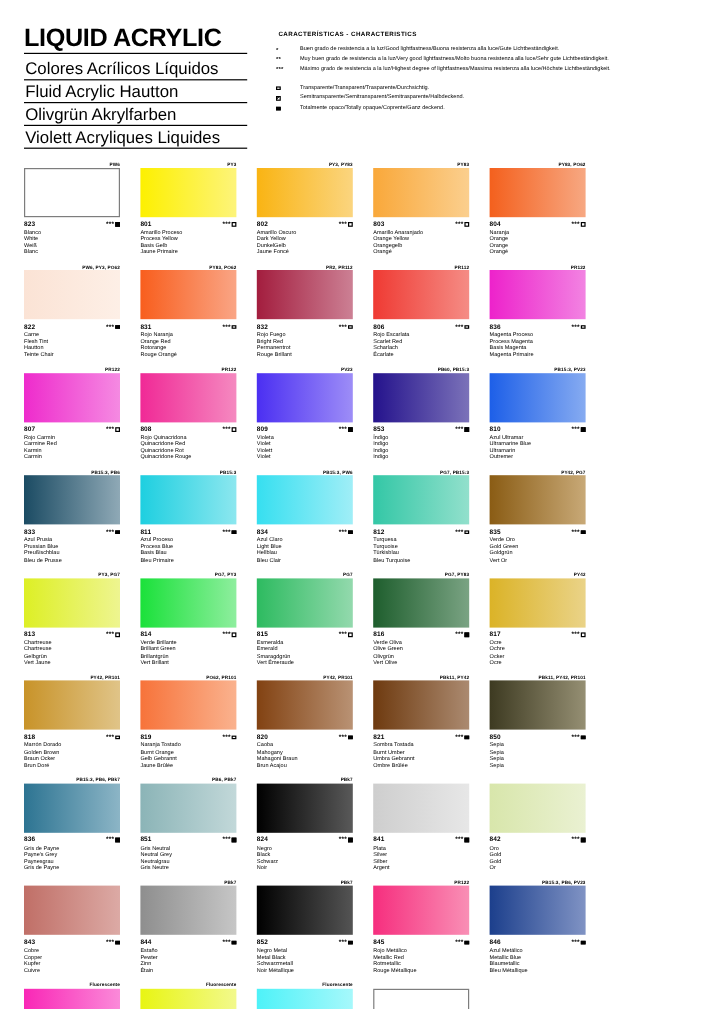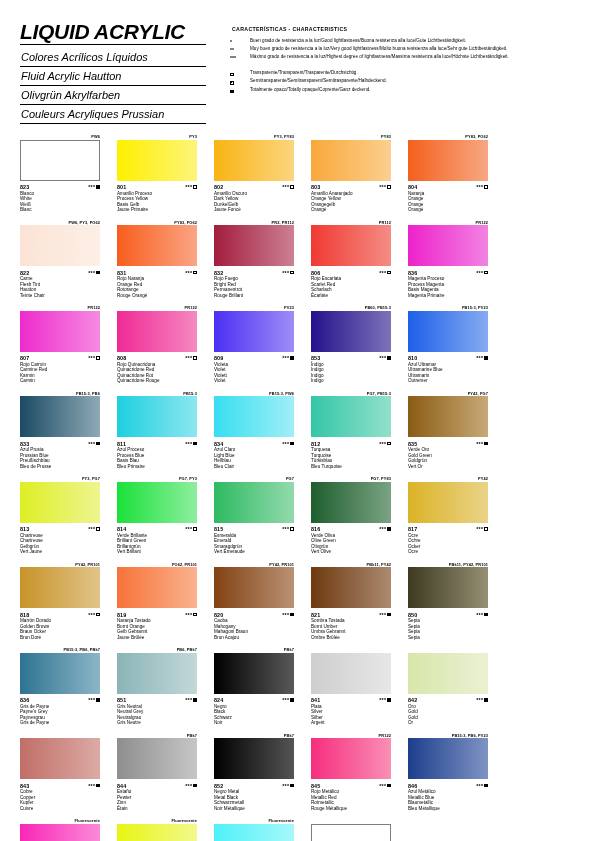--- a/index.html
+++ b/index.html
@@ -8,28 +8,28 @@
     width:595px; height:841px;
     background:#ffffff;
     font-family:"Liberation Sans", sans-serif;
     color:#000;
     overflow:hidden;
   }
   .page { position:relative; width:595px; height:841px; padding:0; }
 
   
   .header { display:flex; padding:20px 14px 0 20px; }
-  .header-left { width:186px; flex:0 0 186px;font-style:italic; }
+  .header-left { width:186px; flex:0 0 186px; }
   .title {
     font-size:21px; font-weight:bold; letter-spacing:-0.3px;
     line-height:24px; margin:0 0 3px 0; white-space:nowrap;
   }
   .rule { border-bottom:0.8px solid #000; }
   .subtitle {
-    font-size:11px; line-height:15px; padding:2px 0 1px 1px;
+    font-size:14px; line-height:15px; padding:2px 0 1px 1px;
     white-space:nowrap; font-weight:normal;
   }
 
   .header-right { flex:1; padding-left:24px; padding-top:6px; }
   .char-title {
     font-size:5.2px; font-weight:bold; letter-spacing:0.35px;
     margin:0 0 6px 2px;
   }
   .legend-block { margin-bottom:9px; }
   .legend-row { display:flex; align-items:flex-start; margin-bottom:1.6px; }
@@ -87,21 +87,21 @@
 
 <div class="page">
 
   <div class="header">
 
     <div class="header-left">
       <div class="title rule">LIQUID ACRYLIC</div>
       <div class="subtitle rule">Colores Acrílicos Líquidos</div>
       <div class="subtitle rule">Fluid Acrylic Hautton</div>
       <div class="subtitle rule">Olivgrün Akrylfarben</div>
-      <div class="subtitle rule">Couleurs Acryliques Prussian</div>
+      <div class="subtitle rule">Violett Acryliques Liquides</div>
     </div>
 
     <div class="header-right">
       <div class="char-title">CARACTERÍSTICAS - CHARACTERISTICS</div>
 
       <div class="legend-block">
         <div class="legend-row">
           <div class="legend-mark">*</div>
           <div class="legend-text">Buen grado de resistencia a la luz/Good lightfastness/Buona resistenza alla luce/Gute Lichtbeständigkeit.</div>
         </div>

